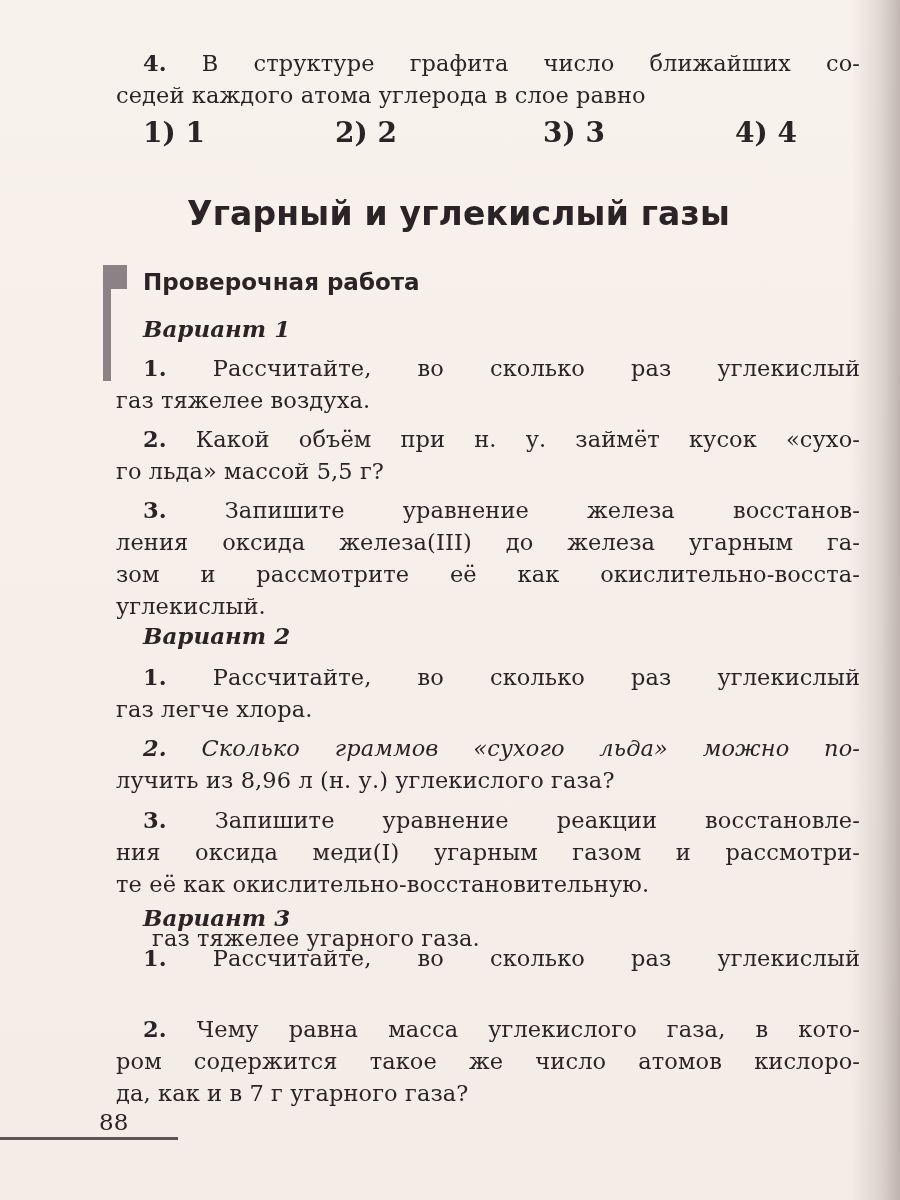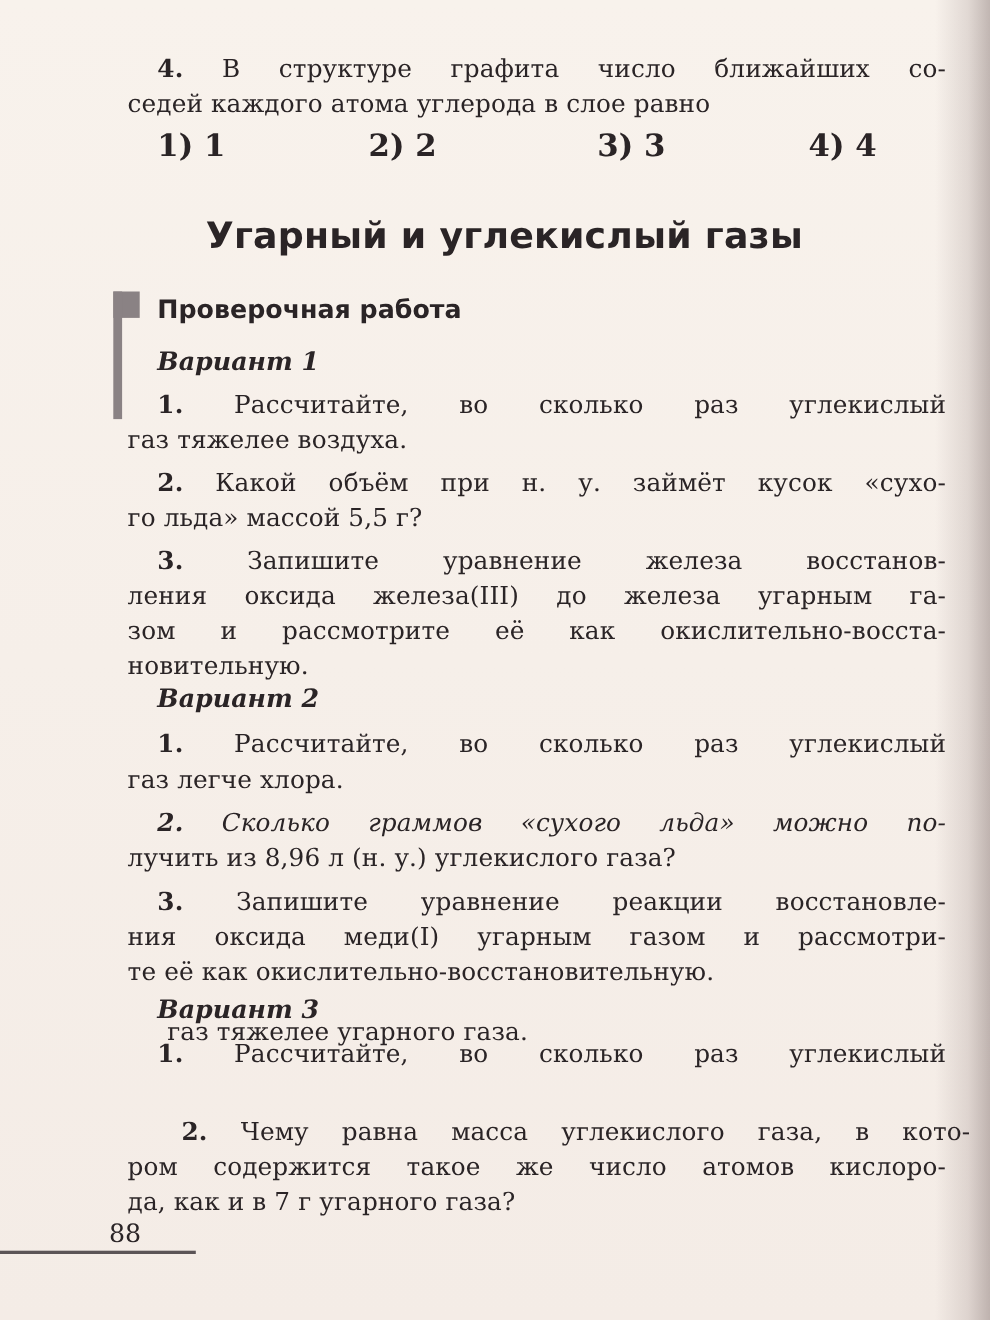--- a/index.html
+++ b/index.html
@@ -142,21 +142,21 @@
     <span>Какой объём при н. у. займёт кусок «сухо-</span>
   </div>
   <div class="line" style="top:455px;">го льда» массой 5,5 г?</div>
 
   <div class="line just" style="left:143px; width:717px; top:494px;">
     <span class="num">3.</span>
     <span>Запишите уравнение железа восстанов-</span>
   </div>
   <div class="line just" style="top:526px;">ления оксида железа(III) до железа угарным га-</div>
   <div class="line just" style="top:558px;">зом и рассмотрите её как окислительно-восста-</div>
-  <div class="line" style="top:590px;">новительную.</div>
+  <div class="line" style="top:590px;">углекислый.</div>
 
   <div class="variant" style="top:620px;">Вариант 2</div>
 
   <div class="line just" style="left:143px; width:717px; top:661px;">
     <span class="num">1.</span>
     <span>Рассчитайте, во сколько раз углекислый</span>
   </div>
   <div class="line" style="top:693px;">газ легче хлора.</div>
 
   <div class="line just" style="left:143px; width:717px; top:732px;font-style:italic;">
@@ -173,21 +173,21 @@
   <div class="line" style="top:868px;">те её как окислительно-восстановительную.</div>
 
   <div class="variant" style="top:902px;">Вариант 3</div>
 
   <div class="line just" style="left:143px; width:717px; top:942px;">
     <span class="num">1.</span>
     <span>Рассчитайте, во сколько раз углекислый</span>
   </div>
   <div class="line" style="top:922px;margin-left:36px;">газ тяжелее угарного газа.</div>
 
-  <div class="line just" style="left:143px; width:717px; top:1013px;margin-left:22px;">
+  <div class="line just" style="left:143px; width:717px; top:1013px;">
     <span class="num">2.</span>
     <span>Чему равна масса углекислого газа, в кото-</span>
   </div>
   <div class="line just" style="top:1045px;">ром содержится такое же число атомов кислоро-</div>
   <div class="line" style="top:1077px;">да, как и в 7 г угарного газа?</div>
 
   <div class="page-number">88</div>
   <div class="footer-rule"></div>
 
 </div>

